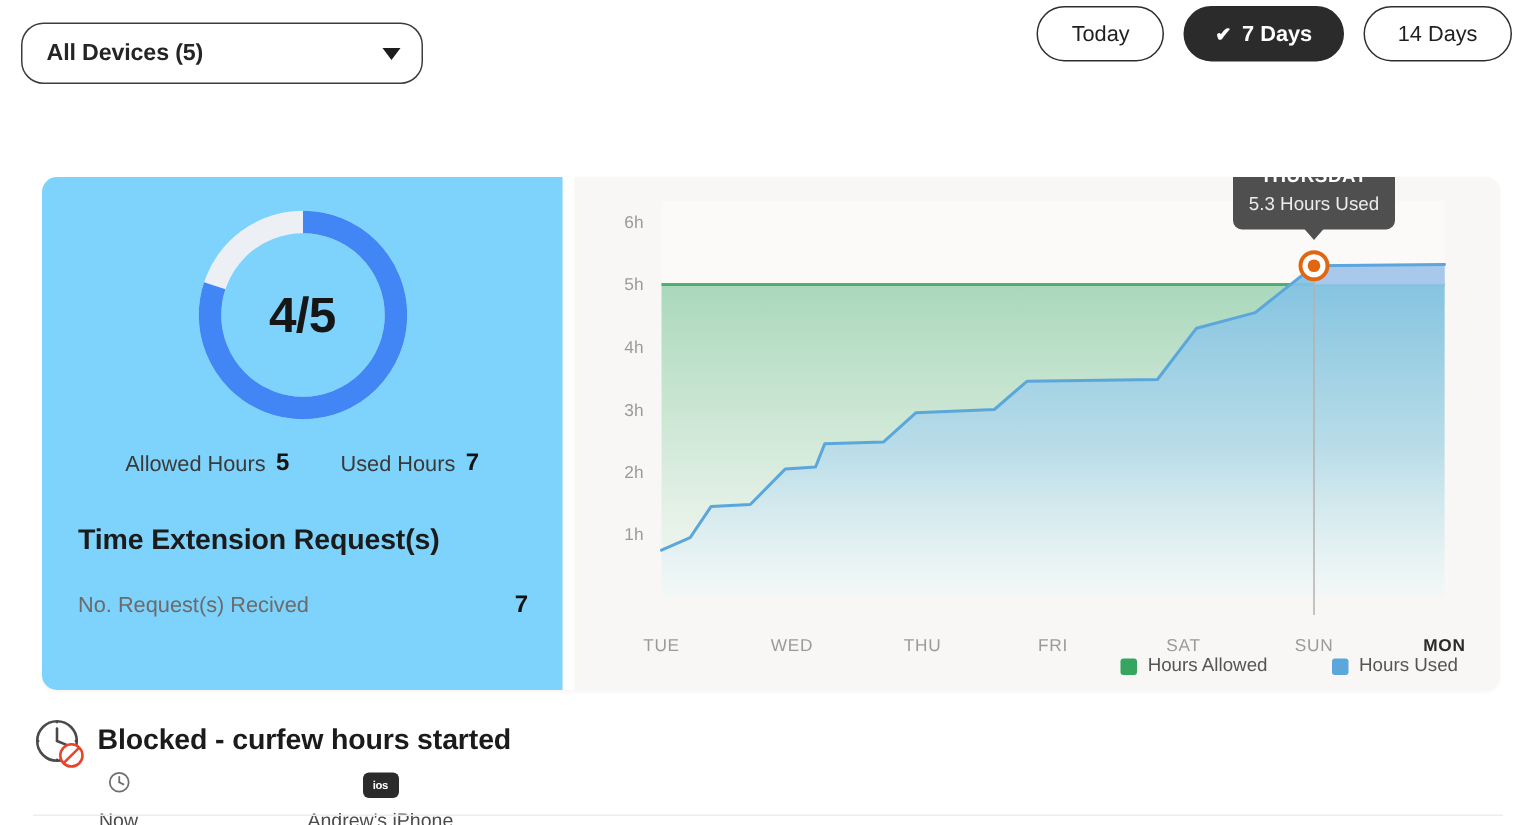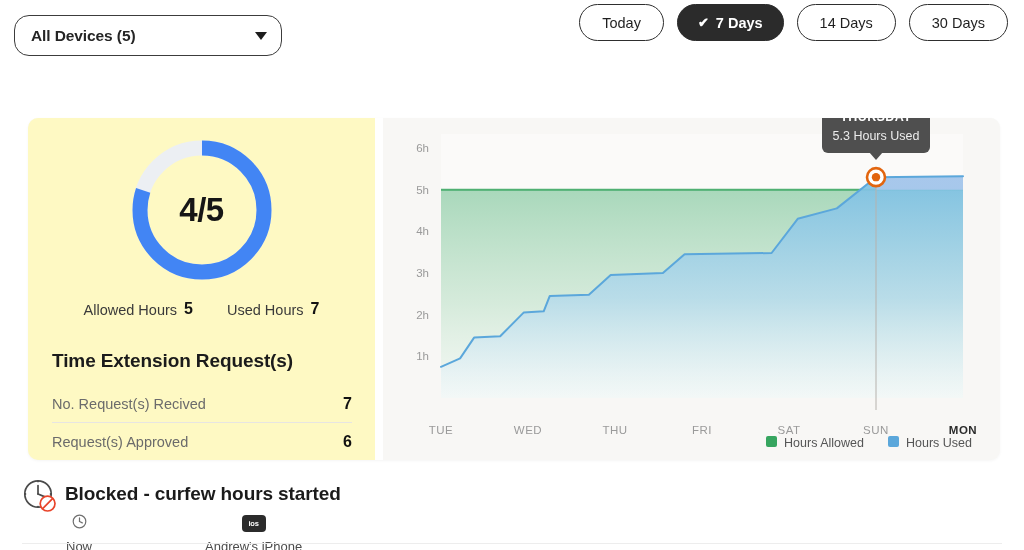--- a/index.html
+++ b/index.html
@@ -59,21 +59,21 @@
   .card {
     position: absolute; left: 28px; top: 118px;
     width: 972px; height: 342px;
     background: #f8f7f5; border-radius: 10px;
     display: flex;
     box-shadow: 0 1px 3px rgba(0,0,0,0.045);
     overflow: hidden;
   }
   .panel-left {
     width: 347px; height: 100%;
-    background: #fef9c3;
+    background: #7dd3fc;
     position: relative;
   }
   .panel-gap { width: 8px; background: #ffffff; height: 100%; }
   .panel-right {
     flex: 1; height: 100%;
     background: #f8f7f5; position: relative;
   }
 
   
   .donut-wrap {
@@ -127,21 +127,21 @@
     border-left: 7px solid transparent;
     border-right: 7px solid transparent;
     border-top: 8px solid #4f4f4f;
   }
 
   .legend {
     position: absolute; right: 28px; bottom: 10px;
     display: flex; align-items: center; gap: 24px;
     font-size: 12.5px; color: #555555;
   }
-  .legend-item { display: flex; align-items: flex-start; gap: 7px; }
+  .legend-item { display: flex; align-items: flex-end; gap: 7px; margin-left: 19px; }
   .swatch { width: 11px; height: 11px; border-radius: 2px; }
 
   
   .notif {
     position: absolute; left: 14px; top: 472px;
     width: 996px; height: 72px;
   }
   .notif-icon { position: absolute; left: 8px; top: 6px; }
   .notif-title {
     position: absolute; left: 51px; top: 11px;
@@ -185,23 +185,20 @@
 
       <div class="pill active">
         <span class="tick">✔</span>
         <span>7 Days</span>
       </div>
 
       <div class="pill">
         <span>14 Days</span>
       </div>
 
-      <div class="pill">
-        <span>30 Days</span>
-      </div>
 
     </div>
   </div>
 
   <div class="card">
 
     <div class="panel-left">
 
       <div class="donut-wrap">
         <div class="donut">
@@ -227,24 +224,20 @@
       </div>
 
       <div class="ext-block">
         <div class="ext-title">Time Extension Request(s)</div>
 
         <div class="ext-row">
           <span>No. Request(s) Recived</span>
           <span class="num">7</span>
         </div>
 
-        <div class="ext-row">
-          <span>Request(s) Approved</span>
-          <span class="num">6</span>
-        </div>
       </div>
 
     </div>
 
     <div class="panel-gap"></div>
 
     <div class="panel-right">
       <div class="chart-area">
 
         <svg class="chart-svg" id="chart-svg" width="617" height="342" viewBox="0 0 617 342">

